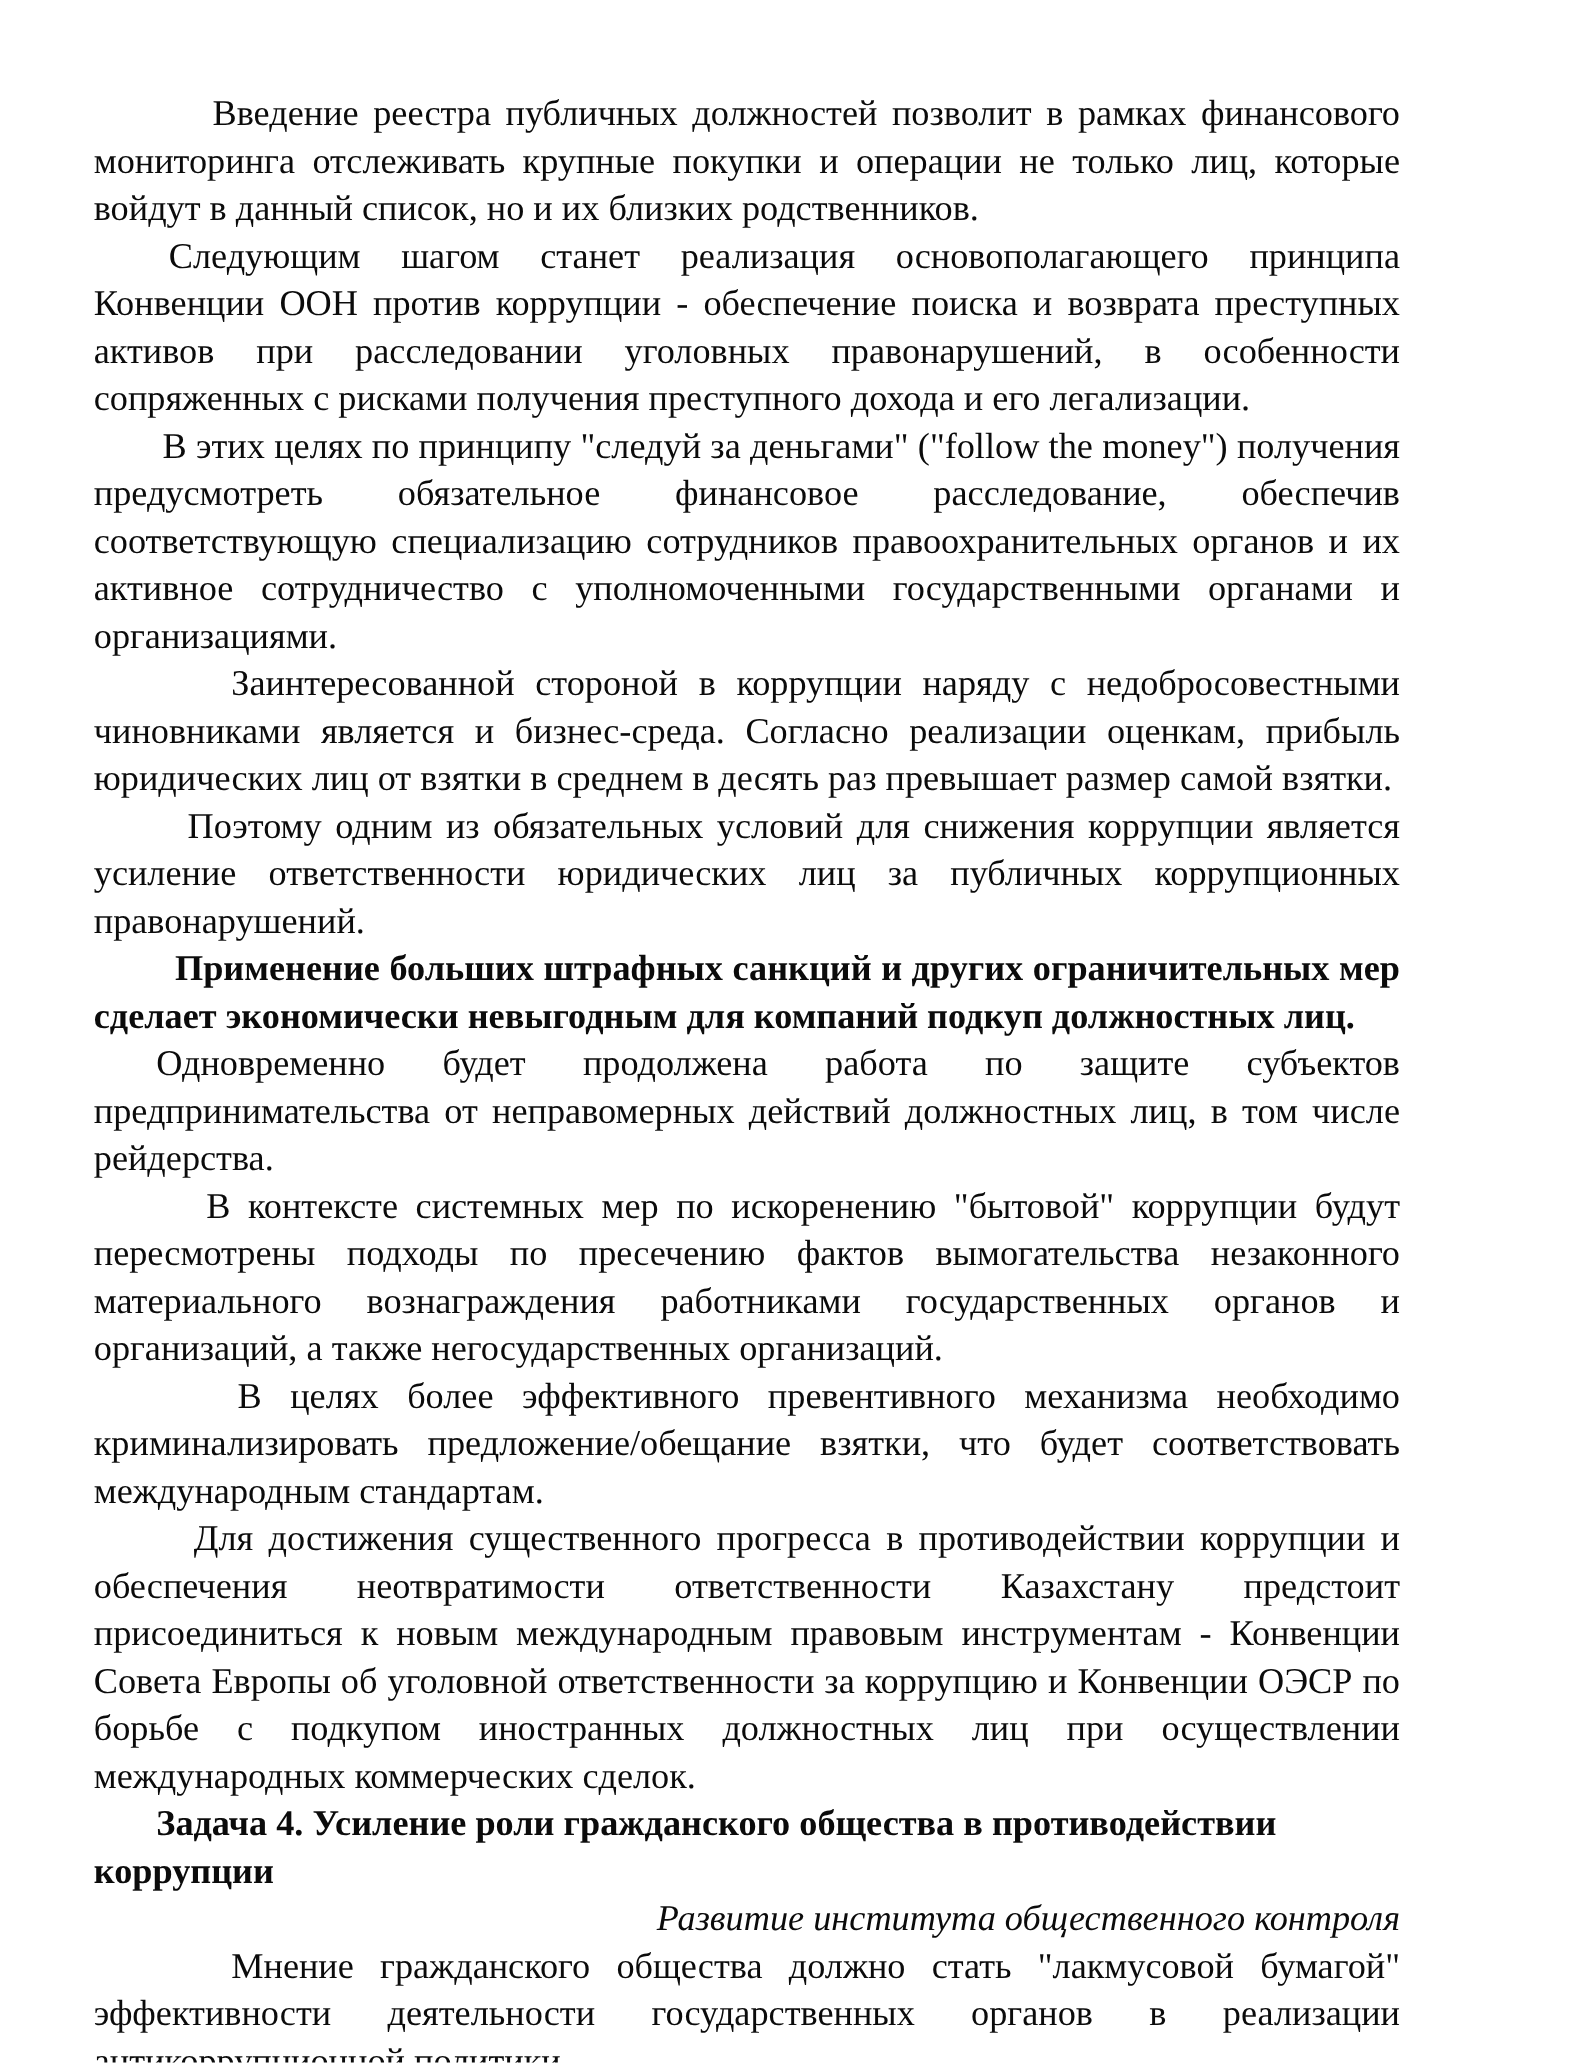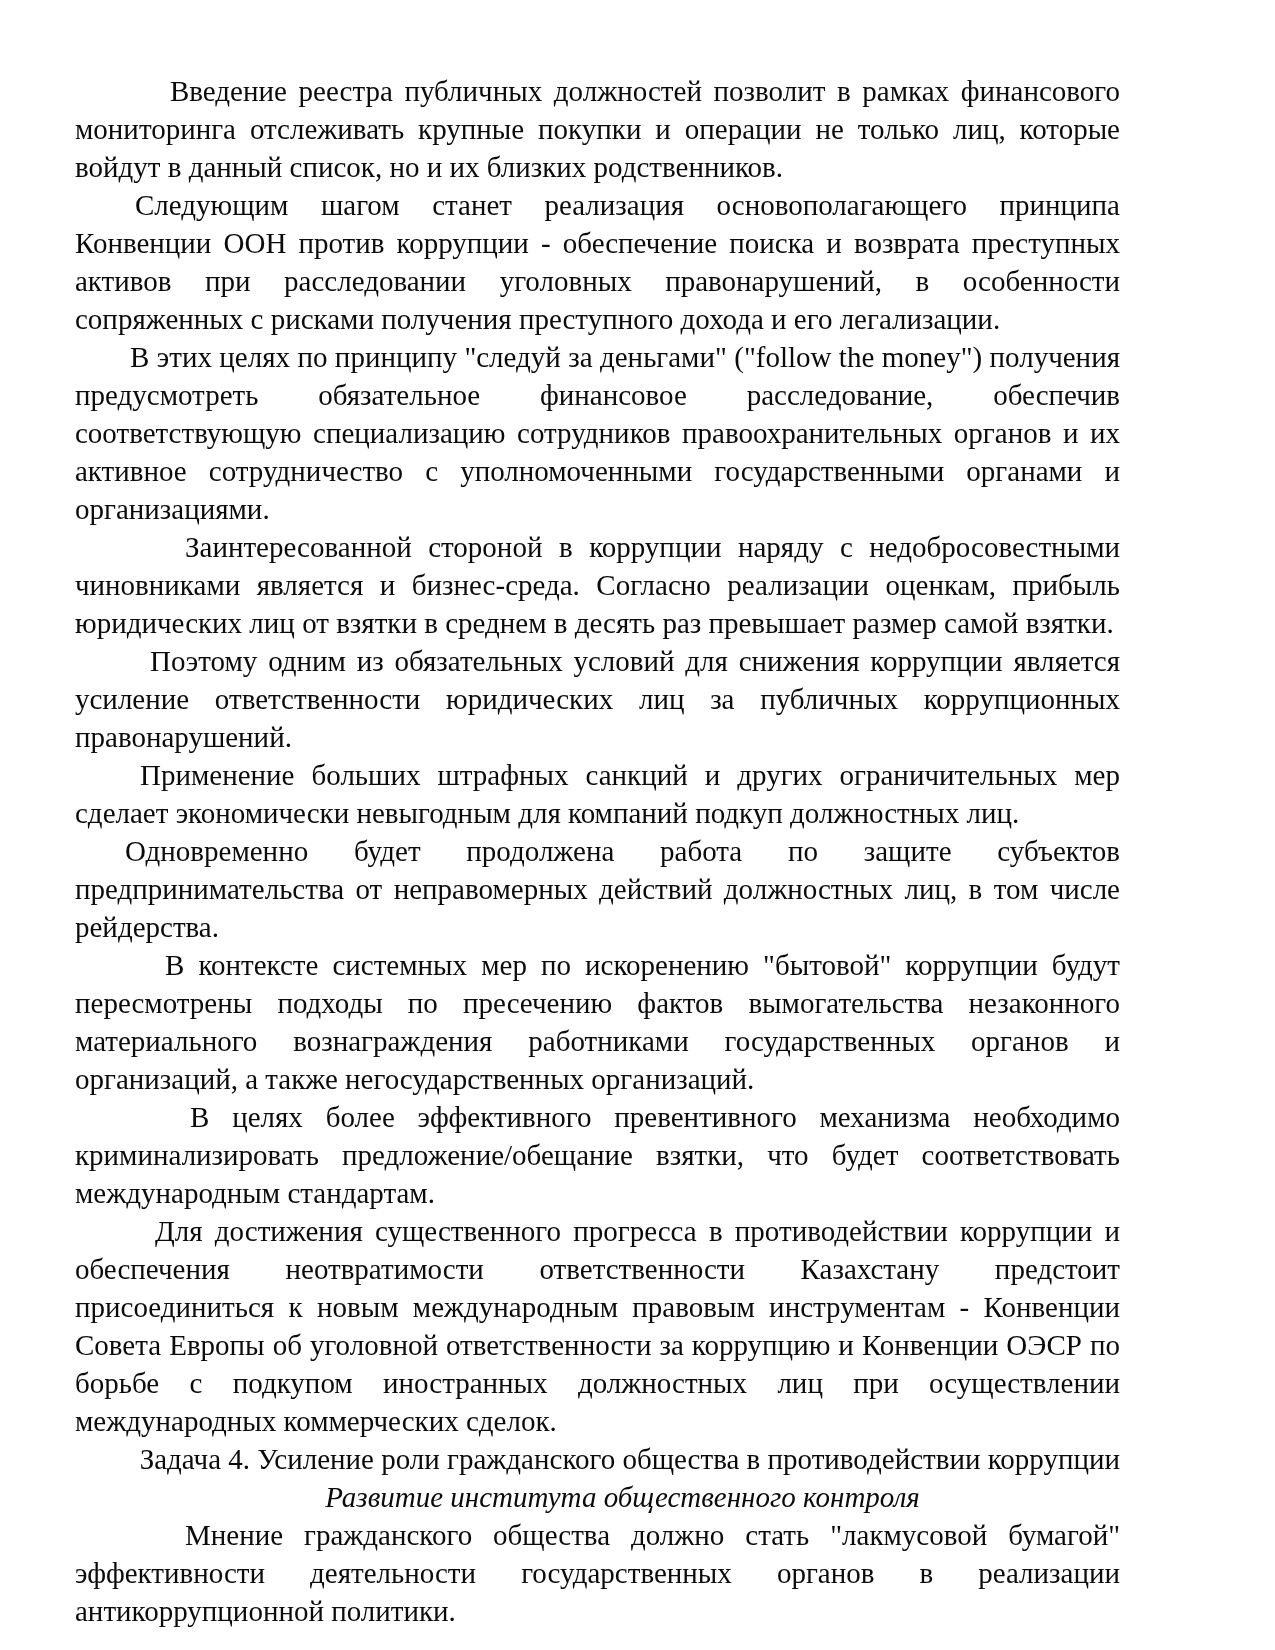--- a/index.html
+++ b/index.html
@@ -21,32 +21,32 @@
     padding: 72px 155px 60px 75px; 
     background: #ffffff;
   }
   .doc p {
     margin: 0;
     font-size: 29px;
     line-height: 38px;
     text-align: justify;
   }
   .doc p.heading {
-    font-weight: normal;
-    text-align: right;
+    font-weight: bold;
+    text-align: left;
   }
   .doc p.subheading {
     font-style: italic;
-    text-align: center;
+    text-align: right;
   }
   
   .ind-50  { text-indent: 50px; }
   .ind-55  { text-indent: 55px; }
   .ind-60  { text-indent: 60px; }
-  .ind-65  { text-indent: 65px; }
+  .ind-65  { text-indent: 65px; font-weight: bold; }
   .ind-75  { text-indent: 75px; }
   .ind-80  { text-indent: 80px; }
   .ind-90  { text-indent: 90px; }
   .ind-95  { text-indent: 95px; }
   .ind-110 { text-indent: 110px; }
   .ind-115 { text-indent: 115px; }
 </style>
 </head>
 <body>
 

